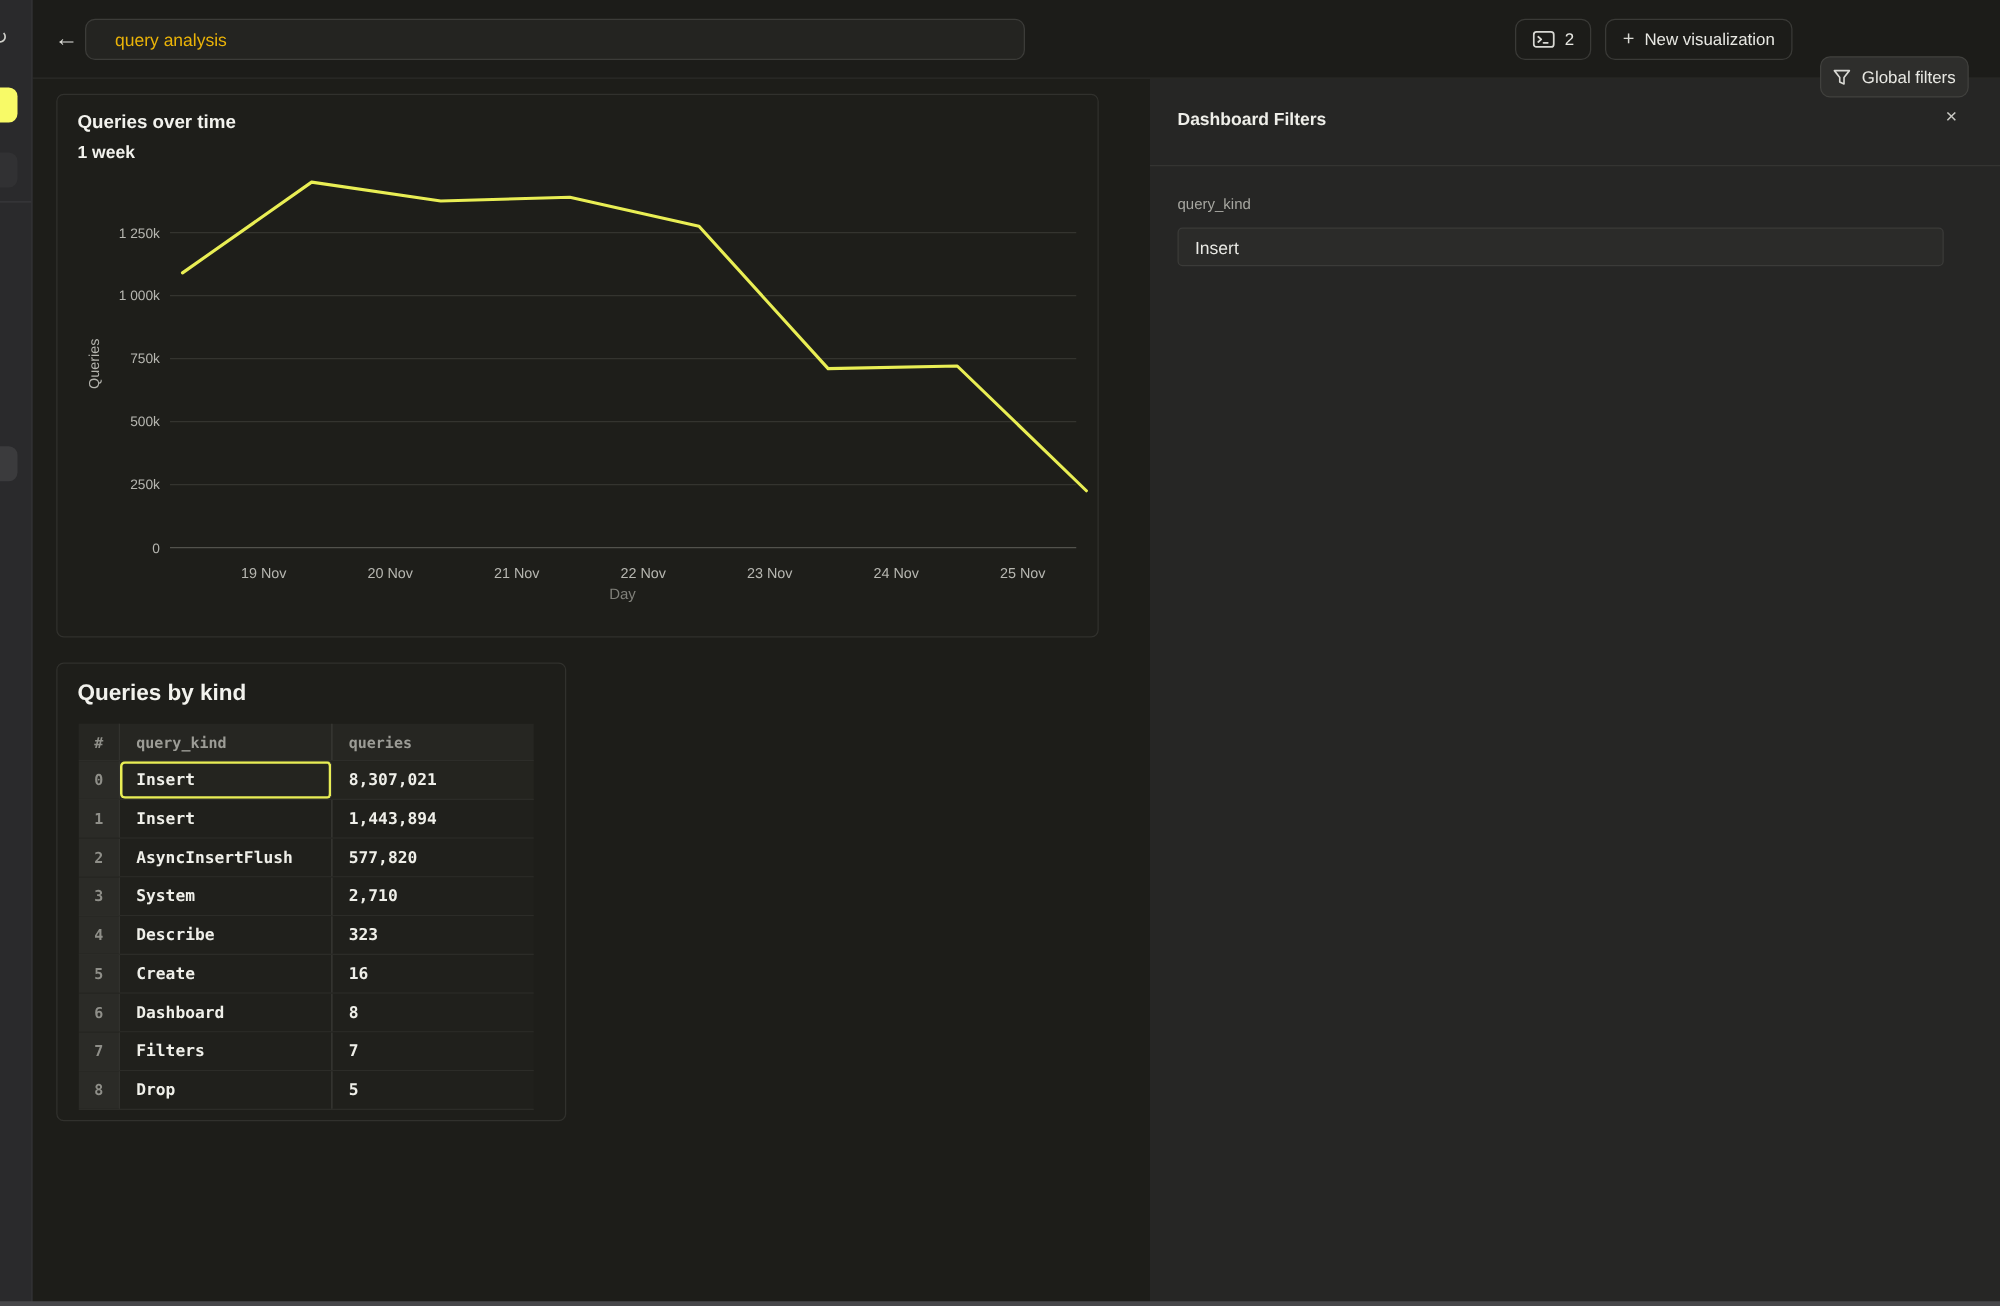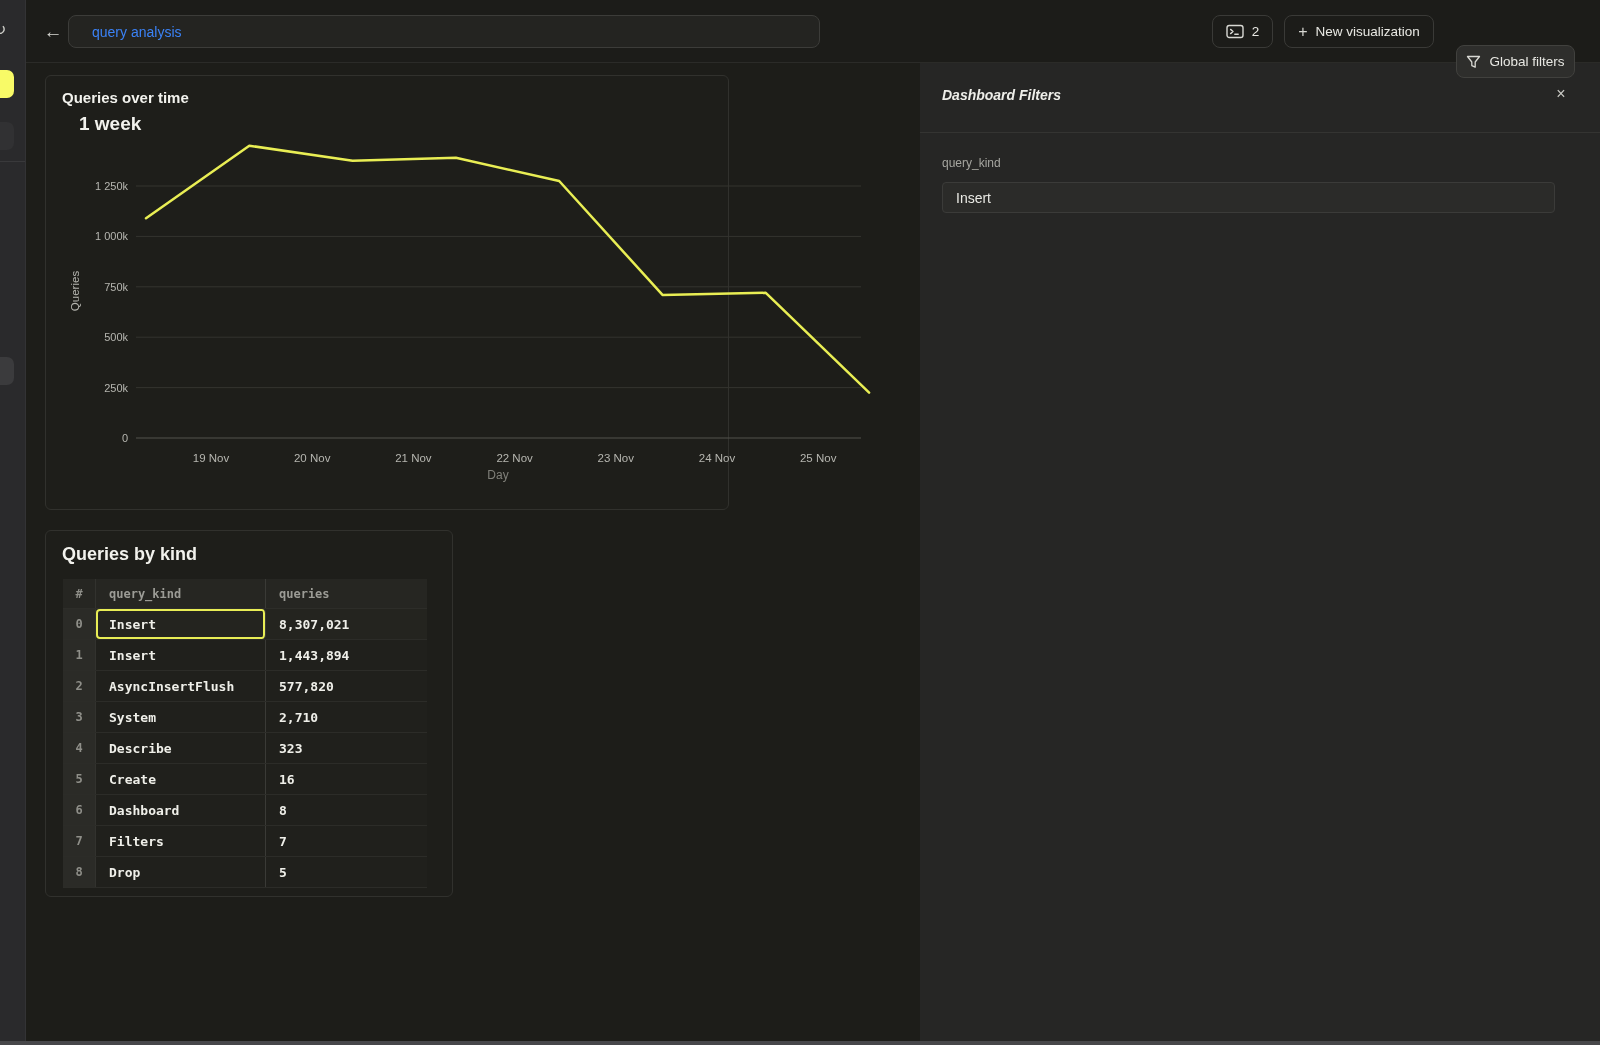--- a/index.html
+++ b/index.html
@@ -19,58 +19,58 @@
   .sb-item.g1 { top:122px; background:#313133; }
   .sb-item.g2 { top:357px; background:#3b3b3d; }
   .sb-divider { position:absolute; left:0; top:161px; width:26px; height:1px; background:#39393b; }
   
   .topbar { position:absolute; left:26px; top:0; width:1574px; height:63px;
     background:#1c1c19; border-bottom:1px solid #2b2b28; z-index:5; }
   .back-btn { position:absolute; left:12px; top:17px; width:30px; height:30px;
     background:none; border:none; color:#d9d9d4; font-size:19px; cursor:pointer; }
   .title-input { position:absolute; left:42px; top:15px; width:752px; height:33px;
     background:#242421; border:1px solid #3c3c39; border-radius:8px;
-    color:#3b82f6; font-size:14px; padding:0 0 0 23px; outline:none;
+    color:#eab308; font-size:14px; padding:0 0 0 23px; outline:none;
     font-family:"Liberation Sans", sans-serif; }
   .tb-btn { position:absolute; top:15px; height:33px; display:flex; align-items:center;
     justify-content:center; gap:8px; background:#1c1c19; border:1px solid #3a3a37;
     border-radius:8px; color:#e8e8e3; font-size:13.5px; cursor:pointer;
     font-family:"Liberation Sans", sans-serif; }
   .btn-console { left:1186px; width:61px; }
   .btn-newviz { left:1258px; width:150px; }
   .btn-filters { left:1430px; width:119px; background:#2e2e2c; border-color:#41413e;margin-top:30px; }
   .plus-glyph { font-size:16px; color:#d8d8d3; font-weight:400; }
   .tb-btn svg { display:block; }
   
   .main { position:absolute; left:26px; top:63px; width:894px; height:982px; background:#1d1d19; }
   .card { position:absolute; background:#1e1e1a; border:1px solid #31312d; border-radius:6px; }
-  .chart-card { left:19px; top:12px; width:684px; height:435px; }
+  .chart-card { left:19px; top:12px; width:834px; height:435px; }
   .chart-title { position:absolute; left:16px; top:13px; font-size:15px; font-weight:700; color:#f2f2ed; }
-  .chart-sub { position:absolute; left:33px; top:37px; font-size:19px; font-weight:700; color:#f2f2ed; }
+  .chart-sub { position:absolute; left:16px; top:37px; font-size:14px; font-weight:700; color:#f2f2ed; }
   .chart-svg { position:absolute; left:0; top:0; }
   
   .table-card { left:19px; top:467px; width:408px; height:367px; }
   .table-title { position:absolute; left:16px; top:13px; font-size:18px; font-weight:700; color:#f2f2ed; }
   .qtable { position:absolute; left:17px; top:48px; width:364px;
     font-family:"DejaVu Sans Mono","Liberation Mono",monospace; }
   .thead { display:flex; height:30px; background:#262622; border-bottom:1px solid #2d2d29; }
   .thead .tcell { color:#9c9c96; font-weight:700; font-size:12px; line-height:30px; }
   .trow { display:flex; height:31px; background:#20201c; border-bottom:1px solid #2c2c28; }
   .trow.selected { background:#24241f; }
   .tcell { font-size:13px; line-height:31px; color:#efefe9; font-weight:700;
     white-space:nowrap; overflow:hidden; }
   .tcell.idx { width:33px; background:#2b2b27; color:#8f8f89; text-align:center;
     font-weight:700; font-size:12px; border-right:1px solid #32322e; }
   .thead .tcell.idx { background:#262622; }
   .tcell.kind { width:170px; padding-left:13px; border-right:1px solid #3a3a36; position:relative; }
   .tcell.qty { width:161px; padding-left:13px; }
   .tcell.kind.hl { box-shadow:inset 0 0 0 2px #e8ed55; border-radius:4px; }
   
   .panel { position:absolute; left:920px; top:63px; width:680px; height:982px; background:#262625; }
-  .panel-title { position:absolute; left:22px; top:24px; font-size:14px; font-weight:600; color:#eeeee9;font-style:italic; }
+  .panel-title { position:absolute; left:22px; top:24px; font-size:14px; font-weight:600; color:#eeeee9; }
   .panel-close { position:absolute; right:26px; top:18px; width:26px; height:26px;
     background:none; border:none; color:#c9c9c4; font-size:16px; cursor:pointer; }
   .panel-divider { position:absolute; left:0; top:69px; width:680px; height:1px; background:#343432; }
   .field-label { position:absolute; left:22px; top:93px; font-size:12px; color:#a6a6a0; }
   .field-input { position:absolute; left:22px; top:119px; width:613px; height:31px;
     background:#2b2b29; border:1px solid #3b3b39; border-radius:4px;
     color:#e9e9e4; font-size:14px; padding-left:13px; outline:none;
     font-family:"Liberation Sans", sans-serif; }
   
   .hscrollbar { position:absolute; left:0; bottom:0; width:1600px; height:4px; background:#47474a; z-index:9; }

